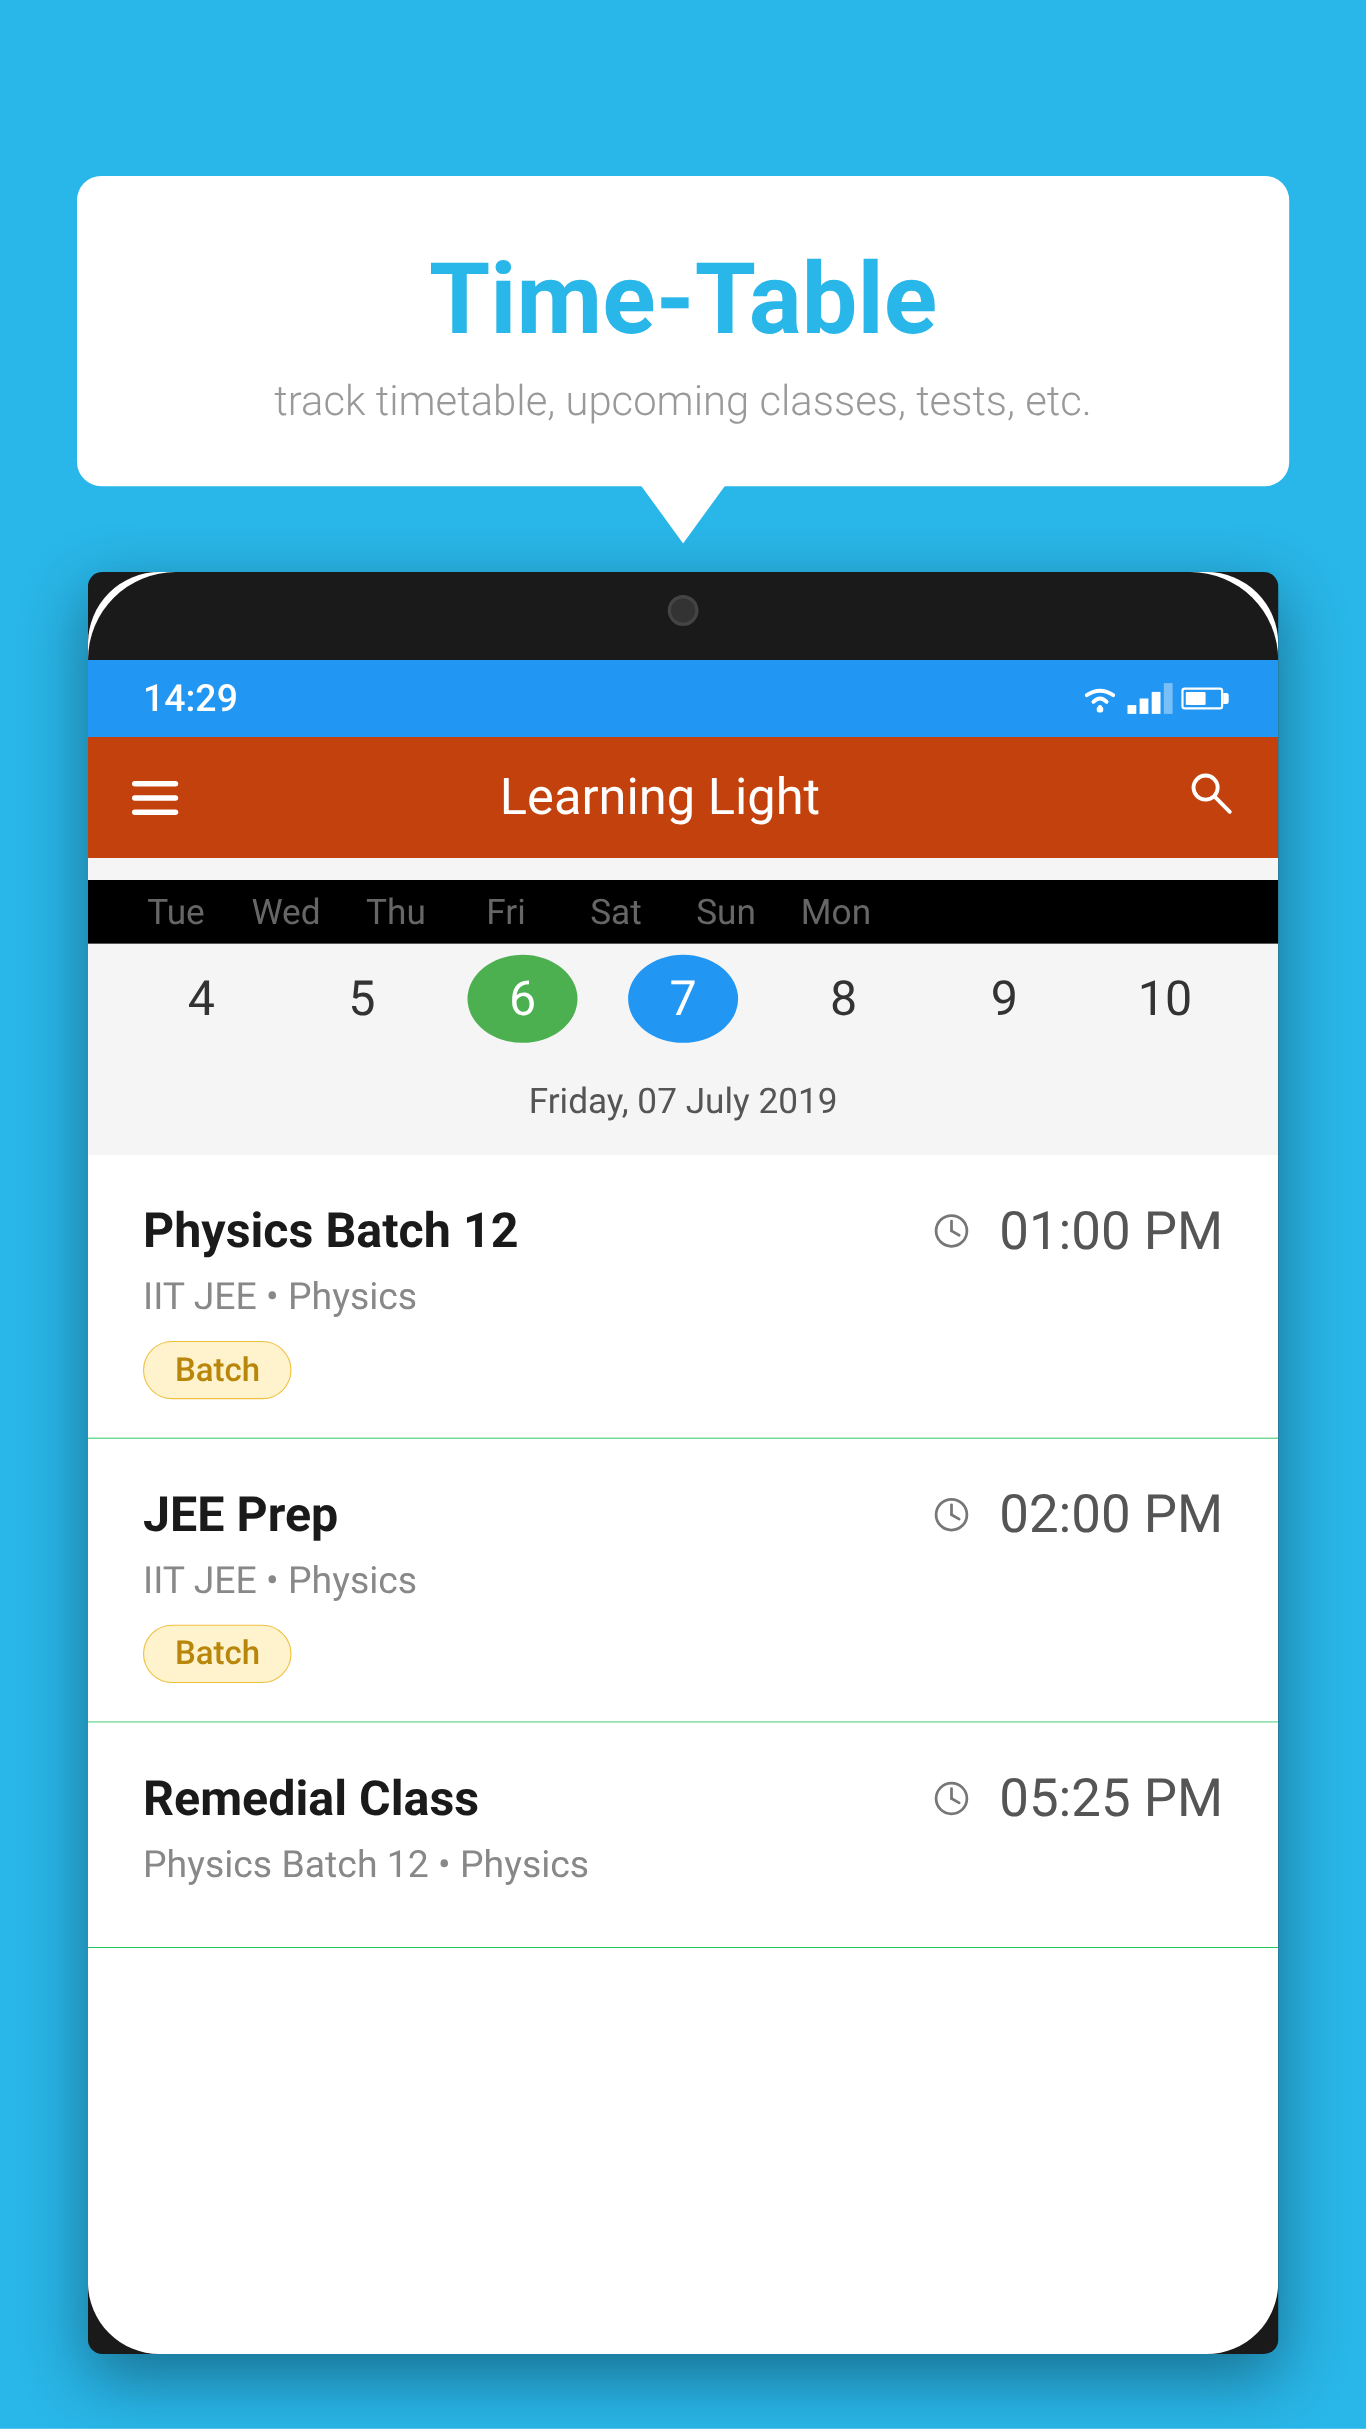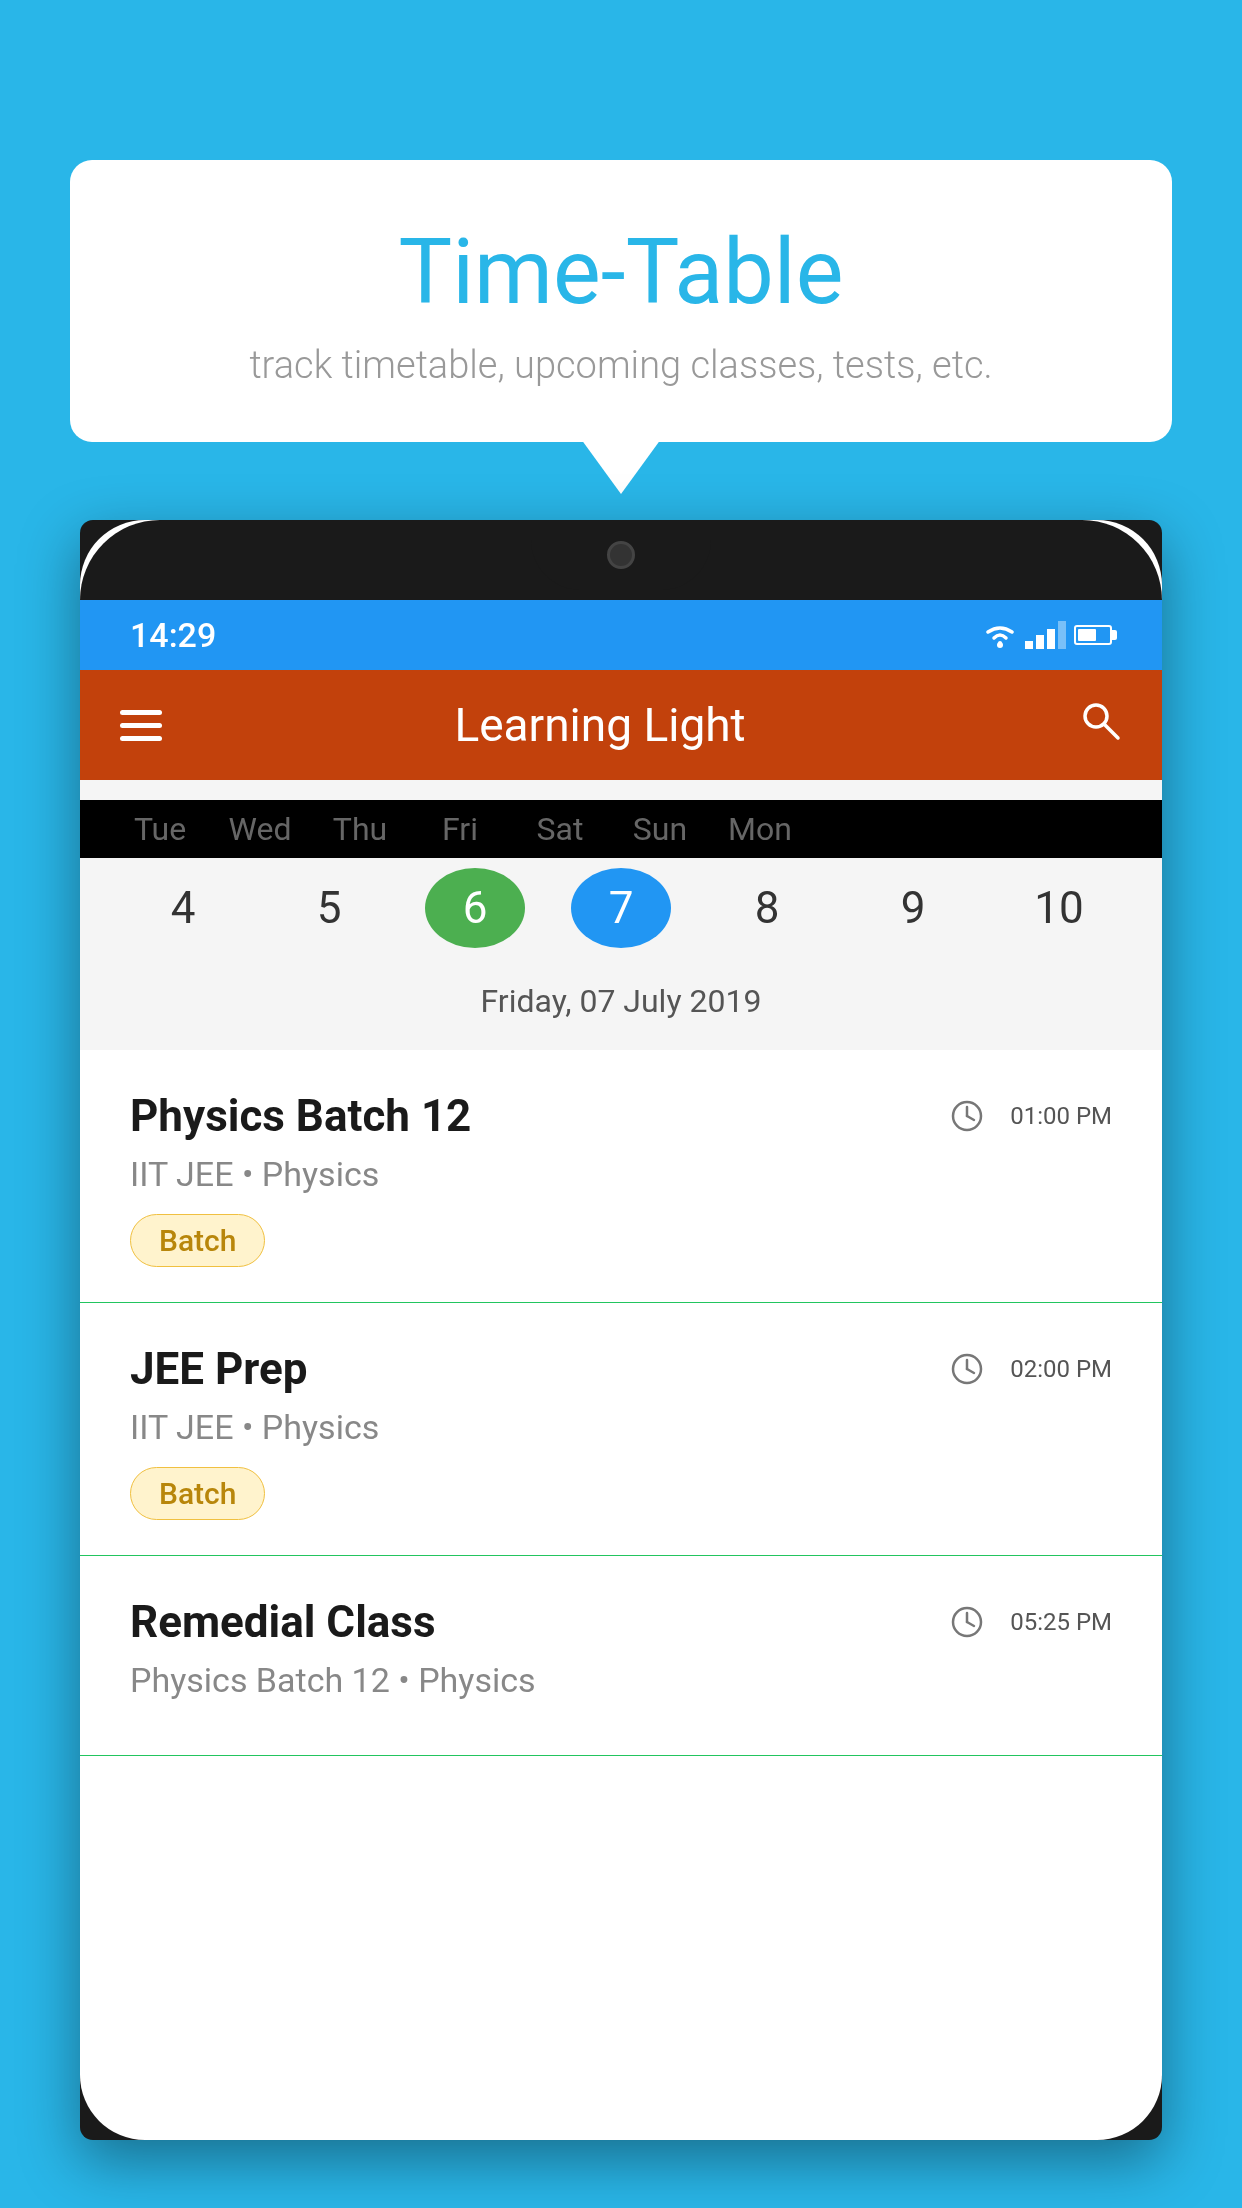--- a/index.html
+++ b/index.html
@@ -38,21 +38,21 @@
       transform: translateX(-50%);
       width: 0;
       height: 0;
       border-left: 40px solid transparent;
       border-right: 40px solid transparent;
       border-top: 55px solid white;
     }
 
     .speech-bubble h1 {
       font-size: 90px;
-      font-weight: 400;
+      font-weight: 700;
       color: #29b6e8;
       margin-bottom: 18px;
     }
 
     .speech-bubble p {
       font-size: 38px;
       color: #999;
       font-weight: 300;
     }
 
@@ -246,21 +246,21 @@
       margin-bottom: 12px;
     }
 
     .class-name {
       font-size: 44px;
       font-weight: 700;
       color: #1a1a1a;
     }
 
     .class-time {
-      font-size: 24px;
+      font-size: 48px;
       color: #555;
       display: flex;
       align-items: center;
       gap: 26px;
     }
 
     .class-sub {
       font-size: 34px;
       color: #888;
       margin-bottom: 20px;

